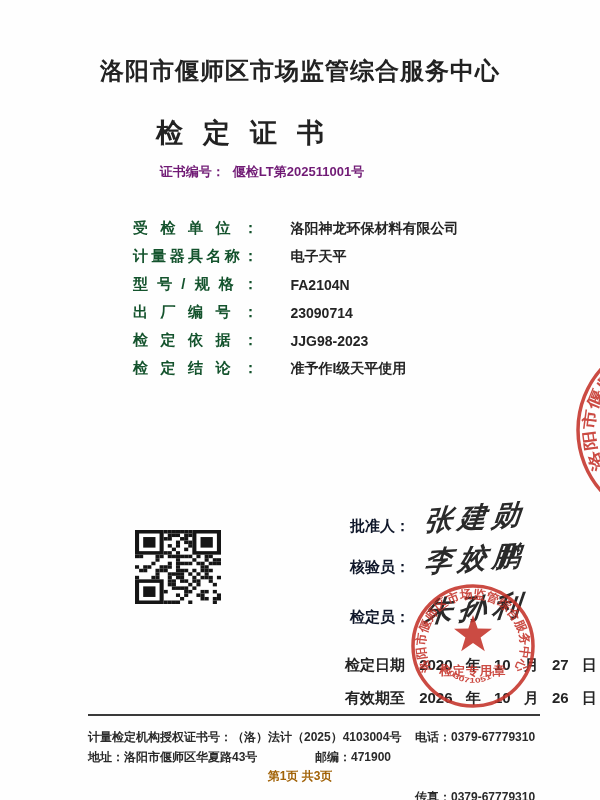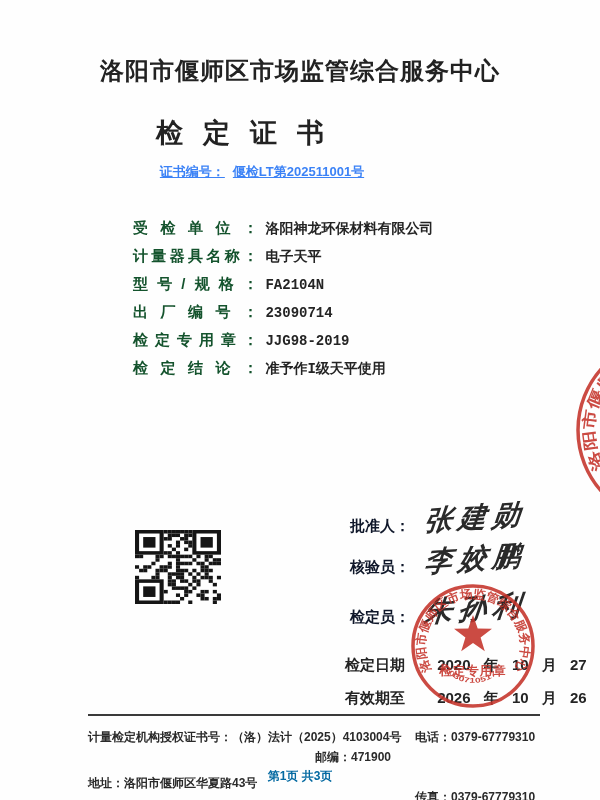--- a/index.html
+++ b/index.html
@@ -12,44 +12,44 @@
     position:absolute; top:55px; left:0; width:600px; text-align:center;
     font-size:24px; font-weight:700; letter-spacing:1px; color:#222;
   }
   .doc-title {
     position:absolute; top:115px; left:0; width:480px; text-align:center;
     font-size:27px; font-weight:700; letter-spacing:20px; padding-left:20px;
     box-sizing:border-box; color:#222;
   }
   .cert-line {
     position:absolute; top:163px; left:0; width:524px; text-align:center;
-    font-size:13px; font-weight:700; color:#3b82f6;text-decoration:underline;
+    font-size:13px; font-weight:700; color:#701a75;
   }
   .cert-line .cert-no { margin-left:8px; }
   .fields { position:absolute; left:133px; top:219px; }
   .field-row { height:16px; margin-bottom:12px; font-weight:700; white-space:nowrap; }
   .field-label {
     display:inline-block; width:125px; font-size:15px;
     text-align:justify; text-align-last:justify; vertical-align:middle; color:#14532d;
   }
-  .field-value { display:inline-block; margin-left:3px; font-size:14px; vertical-align:middle; color:#242424;font-family:Liberation Mono, monospace; }
+  .field-value { display:inline-block; margin-left:28px; font-size:14px; vertical-align:middle; color:#242424; }
   .sig-row { position:absolute; left:350px; white-space:nowrap; }
   .sig-label { font-size:15px; font-weight:700; color:#0f172a; vertical-align:middle; }
   .sig-name {
     display:inline-block; margin-left:10px; font-size:28px; font-weight:600;
     color:#2a2a2a; letter-spacing:6px; transform:rotate(-4deg) skewX(-10deg) translateY(-4px);
     font-style:italic;
   }
   .qr { position:absolute; left:135px; top:530px; width:86px; height:74px; }
   .date-row { position:absolute; left:345px; white-space:nowrap; font-weight:700; font-size:15px; color:#242424; }
-  .date-label { margin-right:28px; }
+  .date-label { margin-right:10px; }
   .date-part { margin-right:9px; }
   .footer-line { position:absolute; left:88px; top:714px; width:452px; height:2px; background:#3a3a3a; }
   .footer-text { position:absolute; font-size:12px; font-weight:700; color:#2a2a2a; white-space:nowrap; }
-  .page-info { position:absolute; top:768px; left:0; width:600px; text-align:center; font-size:12px; font-weight:700; color:#0369a1; }
+  .page-info { position:absolute; top:768px; left:0; width:600px; text-align:center; font-size:12px; font-weight:700; color:#a16207; }
   .seal { position:absolute; z-index:5; opacity:0.88; pointer-events:none; }
   .seal-main { left:405px; top:578px; }
   .seal-side { left:555px; top:325px; }
 </style>
 </head>
 <body>
 
 <div class="page">
 
   <div class="org-title">洛阳市偃师区市场监管综合服务中心</div>
@@ -70,22 +70,22 @@
     </div>
     <div class="field-row">
       <span class="field-label">型号/规格：</span>
       <span class="field-value">FA2104N</span>
     </div>
     <div class="field-row">
       <span class="field-label">出厂编号：</span>
       <span class="field-value">23090714</span>
     </div>
     <div class="field-row">
-      <span class="field-label">检定专用章：</span>
-      <span class="field-value">JJG98-2019</span>
+      <span class="field-label">检定依据：</span>
+      <span class="field-value">JJG98-2023</span>
     </div>
     <div class="field-row">
       <span class="field-label">检定结论：</span>
       <span class="field-value">准予作I级天平使用</span>
     </div>
   </div>
 
   <div class="sig-row" style="top:503px;">
     <span class="sig-label">批准人：</span>
     <span class="sig-name">张建勋</span>
@@ -293,21 +293,21 @@
   </svg>
 
   <div class="footer-line"></div>
 
   <div class="footer-text" style="left:88px; top:729px;">
     <span>计量检定机构授权证书号：</span><span>（洛）法计（2025）4103004号</span>
   </div>
   <div class="footer-text" style="left:415px; top:729px;">
     <span>电话：</span><span>0379-67779310</span>
   </div>
-  <div class="footer-text" style="left:88px; top:749px;margin-top:26px;">
+  <div class="footer-text" style="left:88px; top:749px;">
     <span>地址：</span><span>洛阳市偃师区华夏路43号</span>
   </div>
   <div class="footer-text" style="left:300px; top:749px;margin-left:15px;">
     <span>邮编：</span><span>471900</span>
   </div>
   <div class="footer-text" style="left:415px; top:749px;margin-top:40px;">
     <span>传真：</span><span>0379-67779310</span>
   </div>
   <div class="page-info">第1页 共3页</div>
 

